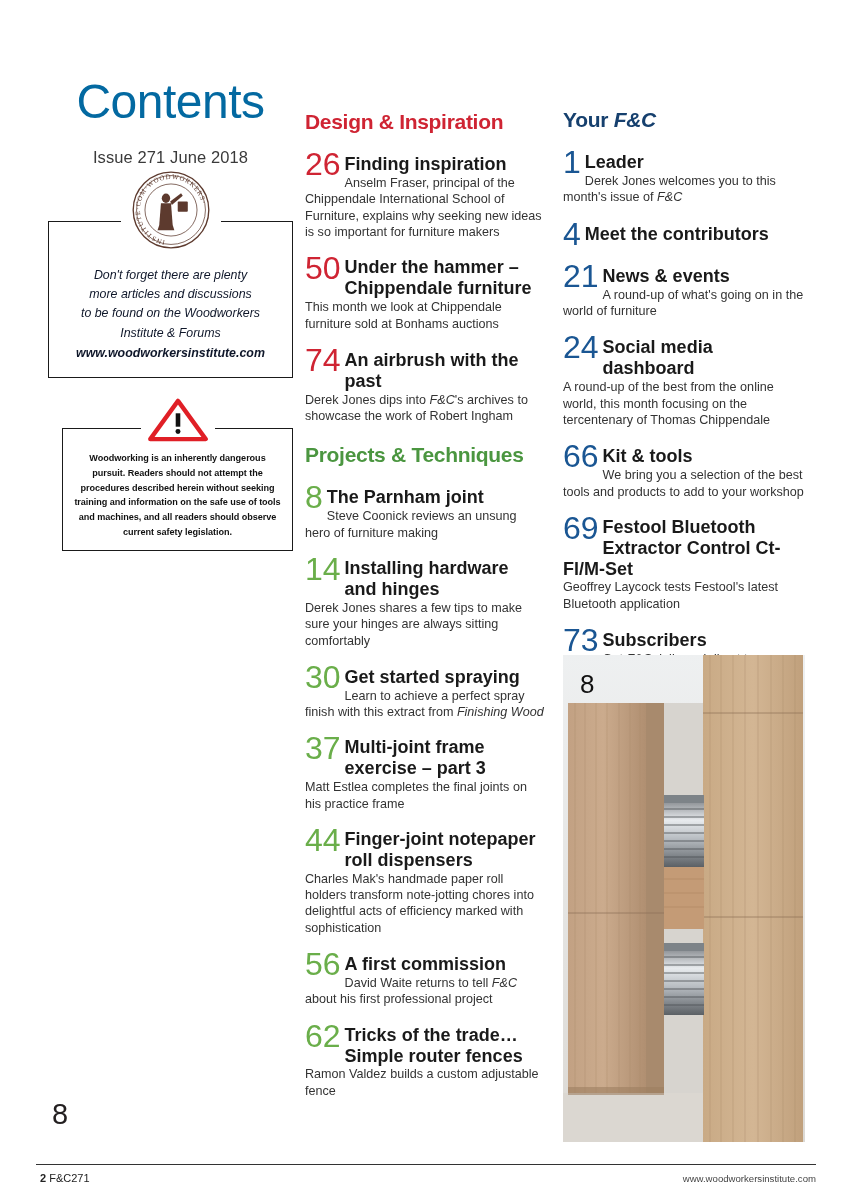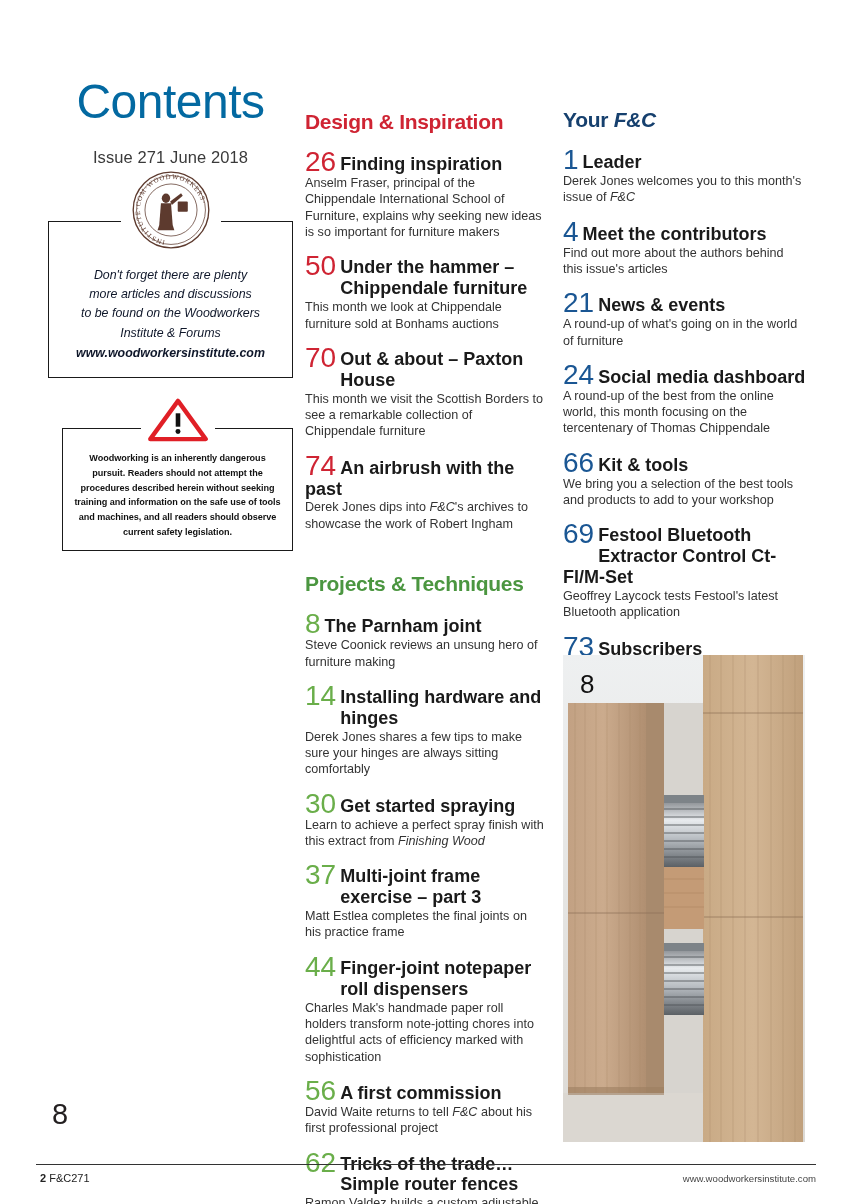--- a/index.html
+++ b/index.html
@@ -69,21 +69,21 @@
     font-size:21px;font-weight:bold;line-height:1.1;margin:0 0 20px 0;
     letter-spacing:-0.3px;
   }
   .sec-head.red{color:#cf2433;}
   .sec-head.green{color:#4b9640;}
   .sec-head.blue{color:#16406e;}
   .sec-head.blue i{font-style:italic;}
 
   .entry{margin-bottom:17px;position:relative;}
   .entry .num{
-    float:left;font-size:28px;line-height:0.88;font-weight:400;
+    float:left;font-size:32px;line-height:0.88;font-weight:400;
     margin-right:4px;margin-top:-3px;
   }
   .num.red{color:#cf2433;}
   .num.green{color:#6aae4a;}
   .num.blue{color:#1a5693;}
   .entry .ttl{
     font-size:18px;font-weight:bold;line-height:1.16;color:#1a1a1a;
     display:block;padding-top:1px;
   }
   .entry .ttl i{font-style:italic;}
@@ -172,33 +172,28 @@
       <span class="ttl">Finding inspiration</span>
       <span class="desc">Anselm Fraser, principal of the Chippendale International School of Furniture, explains why seeking new ideas is so important for furniture makers</span>
     </div>
 
     <div class="entry tight">
       <span class="num red">50</span>
       <span class="ttl">Under the hammer – Chippendale furniture</span>
       <span class="desc">This month we look at Chippendale furniture sold at Bonhams auctions</span>
     </div>
 
-    <div class="entry tight">
-      <span class="num red">70</span>
-      <span class="ttl">Out &amp; about – Paxton House</span>
-      <span class="desc">This month we visit the Scottish Borders to see a remarkable collection of Chippendale furniture</span>
-    </div>
 
     <div class="entry">
       <span class="num red">74</span>
       <span class="ttl">An airbrush with the past</span>
       <span class="desc">Derek Jones dips into <i>F&amp;C</i>'s archives to showcase the work of Robert Ingham</span>
     </div>
 
-    <h2 class="sec-head green" style="margin-top:40px;">Projects &amp; Techniques</h2>
+    <h2 class="sec-head green" style="margin-top:19px;">Projects &amp; Techniques</h2>
 
     <div class="entry">
       <span class="num green">8</span>
       <span class="ttl">The Parnham joint</span>
       <span class="desc">Steve Coonick reviews an unsung hero of furniture making</span>
     </div>
 
     <div class="entry tight">
       <span class="num green">14</span>
       <span class="ttl">Installing hardware and hinges</span>
@@ -243,21 +238,20 @@
 
     <div class="entry">
       <span class="num blue">1</span>
       <span class="ttl">Leader</span>
       <span class="desc">Derek Jones welcomes you to this month's issue of <i>F&amp;C</i></span>
     </div>
 
     <div class="entry">
       <span class="num blue">4</span>
       <span class="ttl">Meet the contributors</span>
-      <span class="desc">Find out more about the authors behind this issue's articles</span>
     </div>
 
     <div class="entry">
       <span class="num blue">21</span>
       <span class="ttl">News &amp; events</span>
       <span class="desc">A round-up of what's going on in the world of furniture</span>
     </div>
 
     <div class="entry">
       <span class="num blue">24</span>

